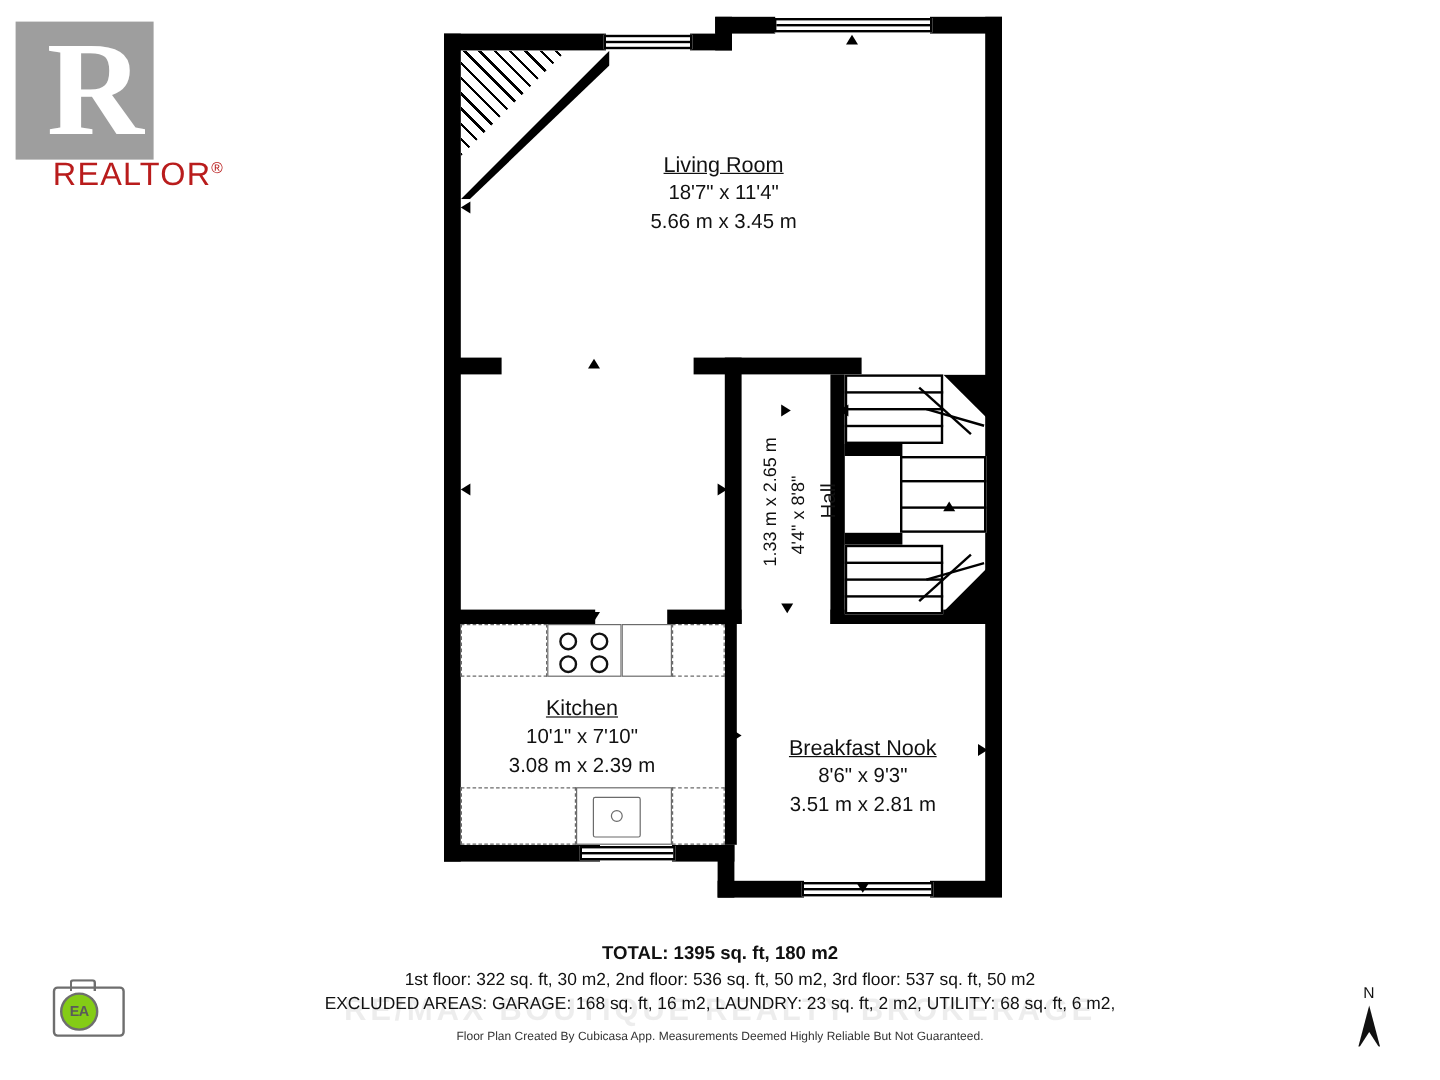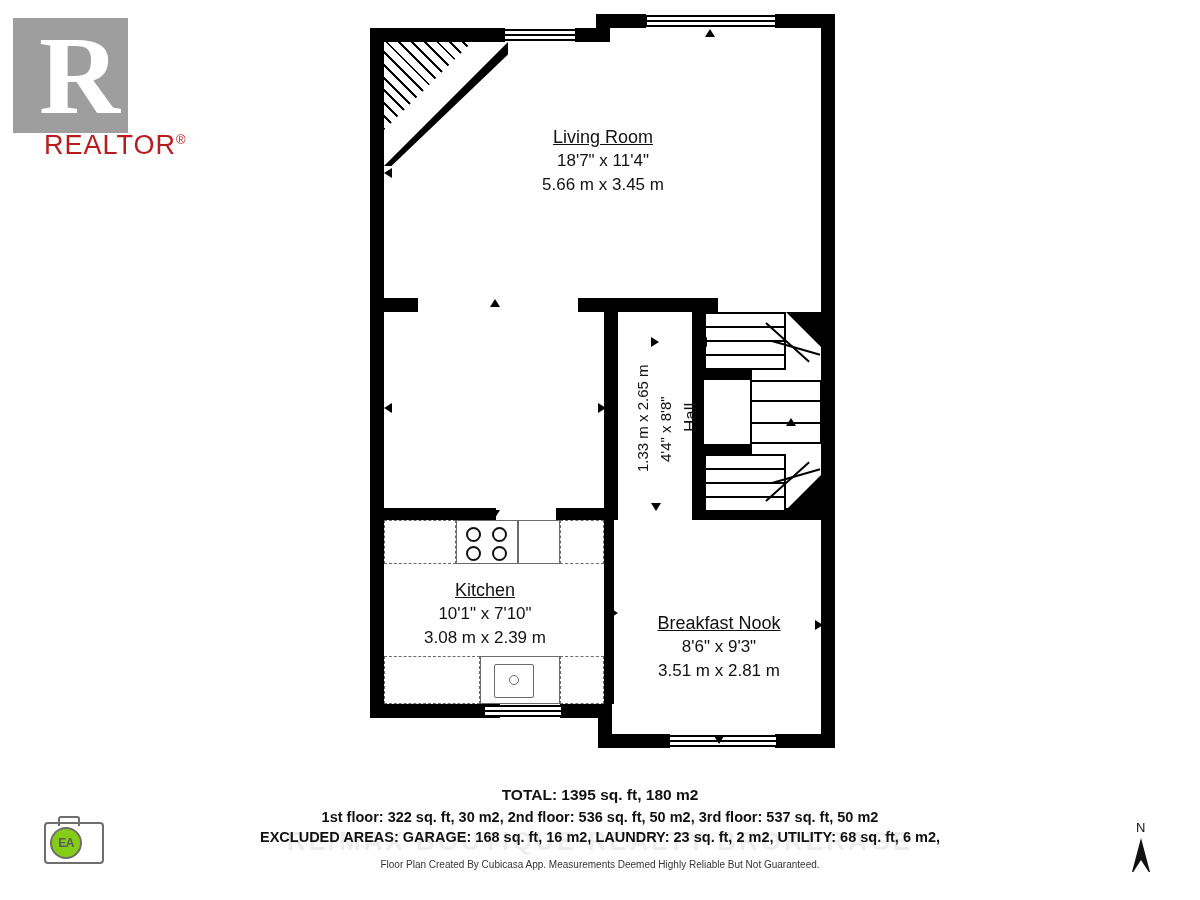--- a/index.html
+++ b/index.html
@@ -252,21 +252,20 @@
     color: #111;
   }
   .footer .total {
     font-size: 15.5px;
     font-weight: bold;
     margin-bottom: 3px;
   }
   .footer .line {
     font-size: 14.5px;
     line-height: 20px;
-    font-weight: bold;
   }
   .footer .credit {
     margin-top: 12px;
     font-size: 10px;
     color: #333;
   }
   .watermark {
     position: absolute;
     left: 0;
     top: 826px;

